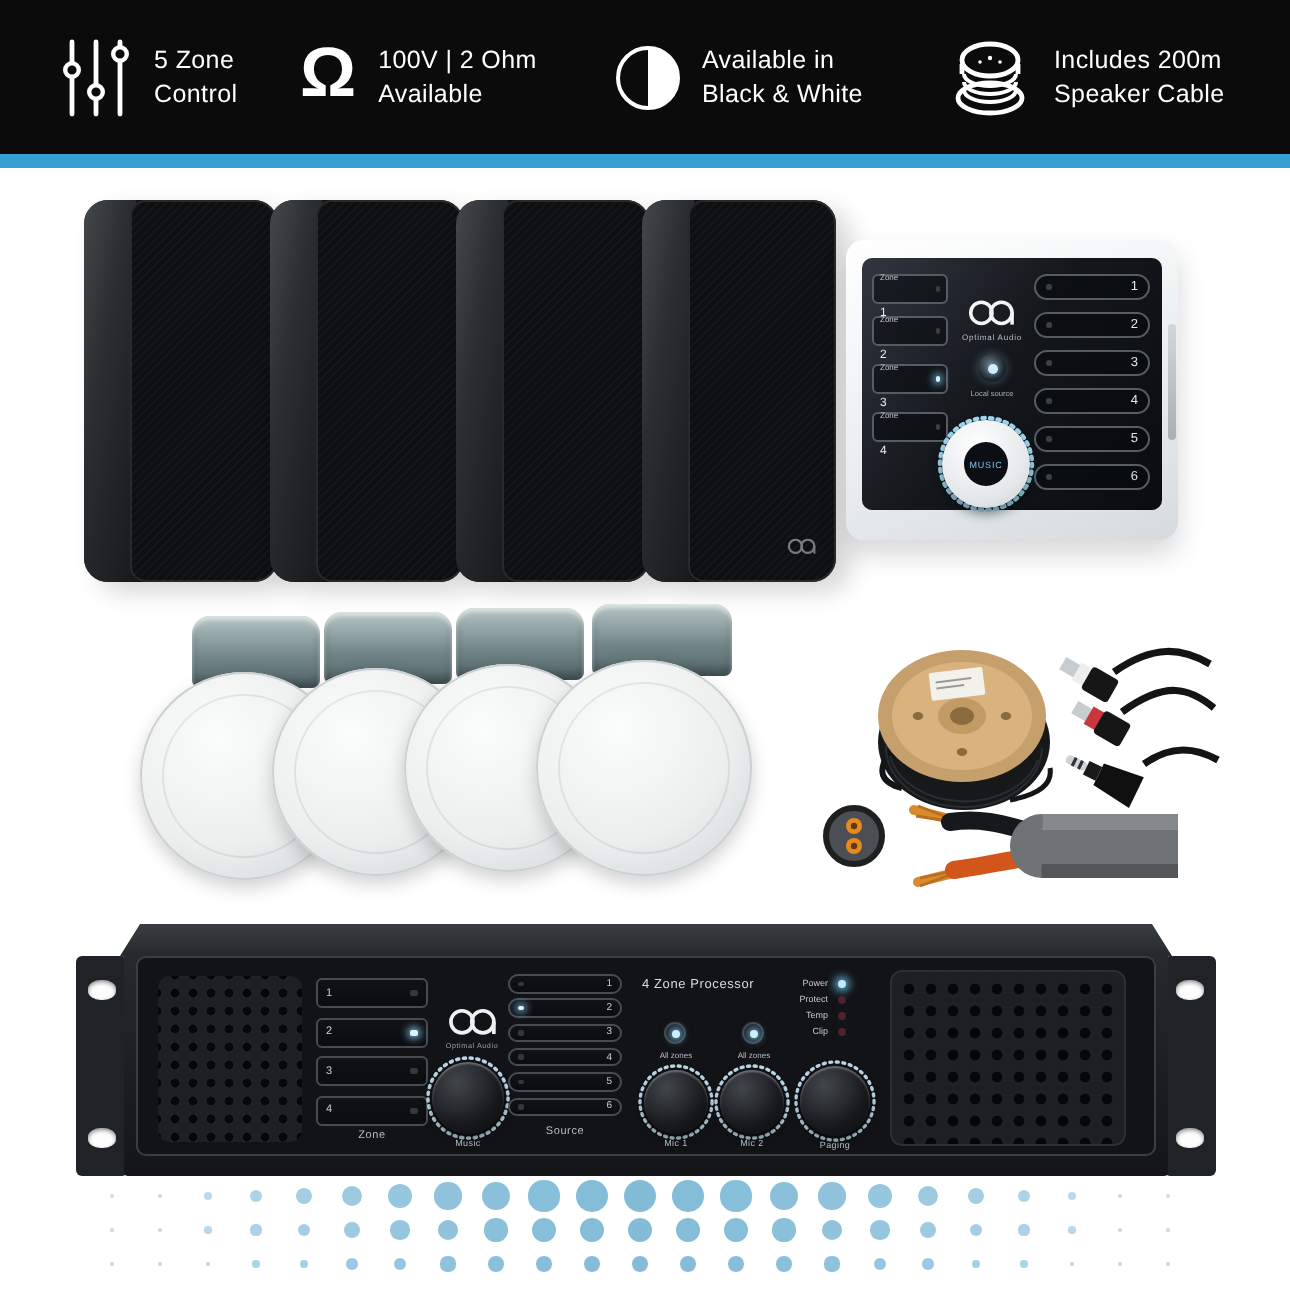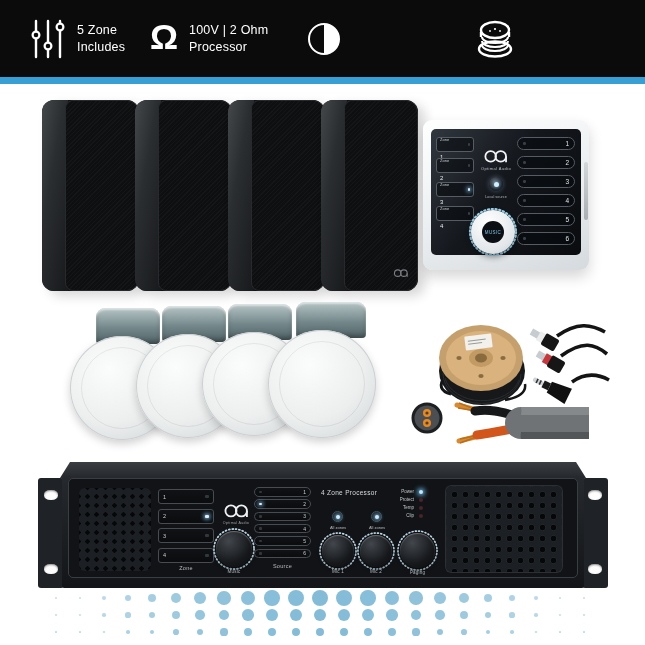--- a/index.html
+++ b/index.html
@@ -84,49 +84,57 @@
       <svg width="36" height="42" viewBox="0 0 36 42">
         <line x1="6" y1="3" x2="6" y2="39" stroke="#fff" stroke-width="2.4" stroke-linecap="round"></line>
         <line x1="18" y1="3" x2="18" y2="39" stroke="#fff" stroke-width="2.4" stroke-linecap="round"></line>
         <line x1="30" y1="3" x2="30" y2="39" stroke="#fff" stroke-width="2.4" stroke-linecap="round"></line>
         <circle cx="6" cy="17" r="3.4" fill="#0b0b0c" stroke="#fff" stroke-width="2.2"></circle>
         <circle cx="18" cy="28" r="3.4" fill="#0b0b0c" stroke="#fff" stroke-width="2.2"></circle>
         <circle cx="30" cy="9" r="3.4" fill="#0b0b0c" stroke="#fff" stroke-width="2.2"></circle>
       </svg>
       <div class="txt">
         <div>5 Zone</div>
-        <div>Includes</div>
+        <div>Control</div>
       </div>
     </div>
 
     <div class="abs feat" style="left:150px">
       <span class="ohm">Ω</span>
       <div class="txt">
         <div>100V | 2 Ohm</div>
-        <div>Processor</div>
+        <div>Available</div>
       </div>
     </div>
 
     <div class="abs feat" style="left:308px">
       <div class="halfcircle"></div>
+      <div class="txt">
+        <div>Available in</div>
+        <div>Black &amp; White</div>
+      </div>
     </div>
 
     <div class="abs feat" style="left:474px">
       <svg width="42" height="40" viewBox="0 0 42 40">
         <ellipse cx="21" cy="11" rx="14" ry="8" fill="none" stroke="#fff" stroke-width="2.4"></ellipse>
         <circle cx="21" cy="10" r="1.1" fill="#fff"></circle>
         <circle cx="16" cy="12" r="0.9" fill="#fff"></circle>
         <circle cx="26" cy="12" r="0.9" fill="#fff"></circle>
         <path d="M7 13 v5" stroke="#fff" stroke-width="2.4"></path>
         <path d="M35 13 v5" stroke="#fff" stroke-width="2.4"></path>
         <path d="M8 18 a13 6 0 0 0 26 0" fill="none" stroke="#fff" stroke-width="2"></path>
         <path d="M8 22 a13 6 0 0 0 26 0" fill="none" stroke="#fff" stroke-width="2"></path>
         <path d="M8 26 a13 6 0 0 0 26 0" fill="none" stroke="#fff" stroke-width="2"></path>
         <ellipse cx="21" cy="30" rx="16" ry="7.5" fill="none" stroke="#fff" stroke-width="2.4"></ellipse>
       </svg>
+      <div class="txt">
+        <div>Includes 200m</div>
+        <div>Speaker Cable</div>
+      </div>
     </div>
   </div>
   <div class="abs accent"></div>
 
   <div class="abs spk" style="left:42px;top:100px;z-index:1">
     <div class="spk-side"></div>
     <div class="spk-grille"></div>
   </div>
   <div class="abs spk" style="left:135px;top:100px;z-index:2">
     <div class="spk-side"></div>

